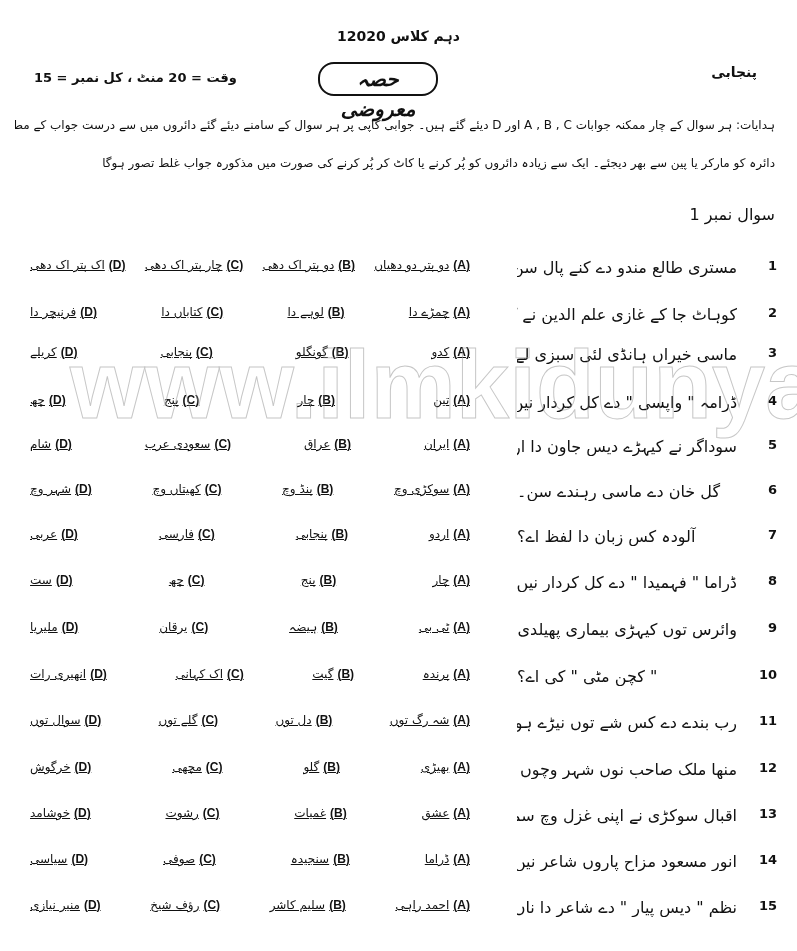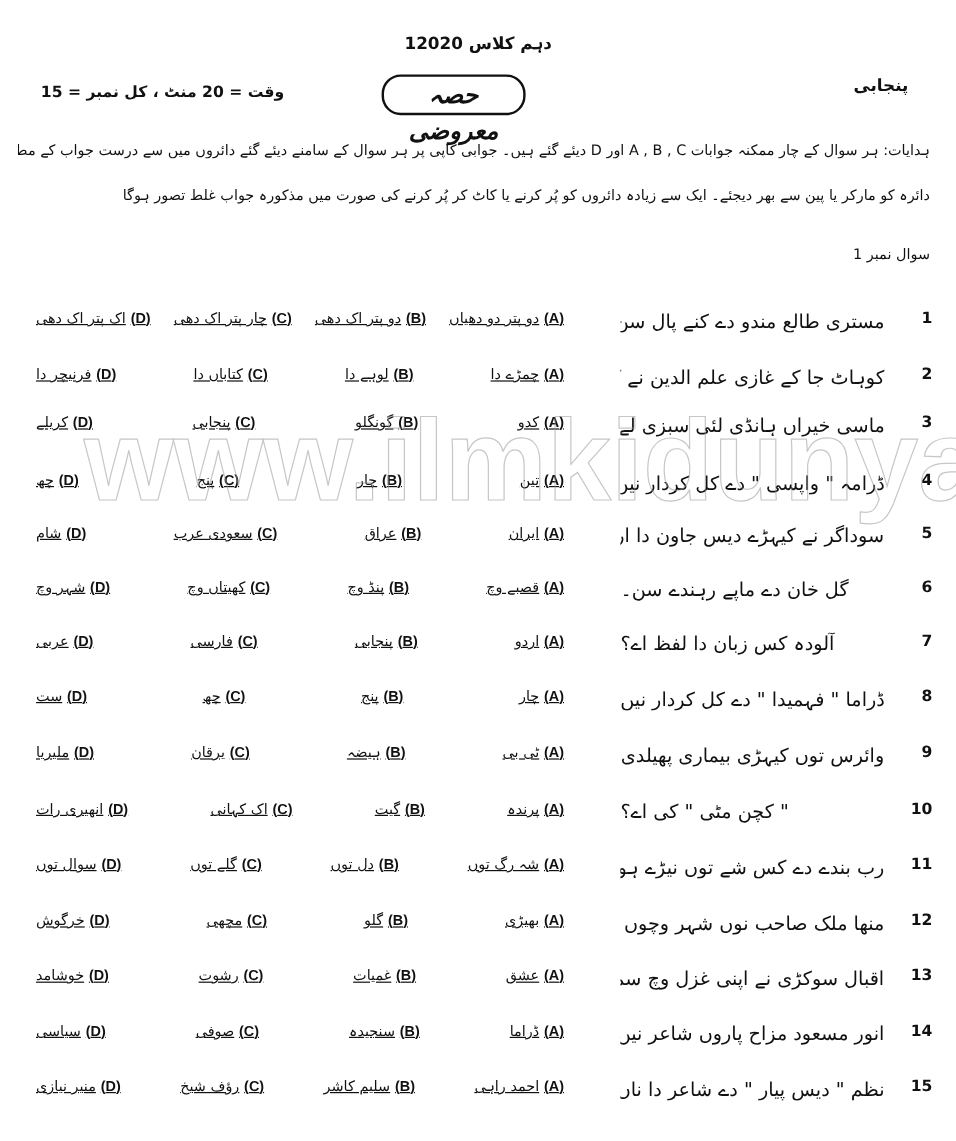--- a/index.html
+++ b/index.html
@@ -4,21 +4,21 @@
 <style>
   html, body { margin:0; padding:0; background:#fff; }
   body { width:797px; height:951px; position:relative; overflow:hidden; font-family:"DejaVu Sans", sans-serif; color:#111; }
   .page { position:absolute; inset:0; }
   .title { position:absolute; top:28px; left:0; width:797px; text-align:center; font-size:14px; font-weight:bold; direction:rtl; }
   .subject { position:absolute; top:64px; right:40px; font-size:14px; font-weight:bold; direction:rtl; }
   .badge { position:absolute; top:62px; left:318px; width:116px; height:30px; border:2px solid #111; border-radius:16px; text-align:center; line-height:30px; font-size:20px; font-weight:bold; direction:rtl;font-style:italic; }
   .timing { position:absolute; top:70px; left:34px; font-size:13px; font-weight:bold; direction:rtl; }
   .instr { position:absolute; right:22px; width:760px; direction:rtl; font-size:12px; text-align:right; white-space:nowrap; overflow:hidden; }
   .instr1 { top:118px; } .instr2 { top:156px; }
-  .qhead { position:absolute; top:205px; right:22px; font-size:12px; direction:rtl; }
+  .qhead { position:absolute; top:205px; right:22px; font-size:16px; direction:rtl; }
   .q { position:absolute; left:0; width:797px; height:28px; }
   .qnum { position:absolute; right:20px; top:0; font-size:13px; font-weight:bold; direction:ltr; }
   .qtext { position:absolute; right:60px; top:0; width:220px; font-size:16px; direction:rtl; text-align:left; white-space:nowrap; overflow:hidden; }
   .opts { position:absolute; left:30px; top:0; width:440px; direction:rtl; display:flex; justify-content:space-between; font-size:12px; }
   .opt { white-space:nowrap;text-decoration:underline; }
   .opt b { font-family:"Liberation Sans", sans-serif; font-weight:bold; margin-left:4px; }
   .wm { position:absolute; color:transparent; -webkit-text-stroke:1px #999; font-family:"Liberation Sans", sans-serif; font-weight:bold; pointer-events:none; opacity:.55; }
 </style>
 </head>
 <body>
@@ -79,23 +79,23 @@
         <div class="qtext">سوداگر نے کیہڑے دیس جاون دا ارادہ کیتا؟</div>
         <div class="opts">
           <span class="opt"><b>(A)</b><span>ایران</span></span>
           <span class="opt"><b>(B)</b><span>عراق</span></span>
           <span class="opt"><b>(C)</b><span>سعودی عرب</span></span>
           <span class="opt"><b>(D)</b><span>شام</span></span>
         </div>
       </div>
       <div class="q" style="top: 482px;">
         <div class="qnum">6</div>
-        <div class="qtext">گل خان دے ماپے رہندے سن۔</div>
+        <div class="qtext">گل خان دے ماسی رہندے سن۔</div>
         <div class="opts">
-          <span class="opt"><b>(A)</b><span>قصبے وچ</span></span>
+          <span class="opt"><b>(A)</b><span>سوکڑی وچ</span></span>
           <span class="opt"><b>(B)</b><span>پنڈ وچ</span></span>
           <span class="opt"><b>(C)</b><span>کھیتاں وچ</span></span>
           <span class="opt"><b>(D)</b><span>شہر وچ</span></span>
         </div>
       </div>
       <div class="q" style="top: 527px;">
         <div class="qnum">7</div>
         <div class="qtext">آلودہ کس زبان دا لفظ اے؟</div>
         <div class="opts">
           <span class="opt"><b>(A)</b><span>اردو</span></span>

